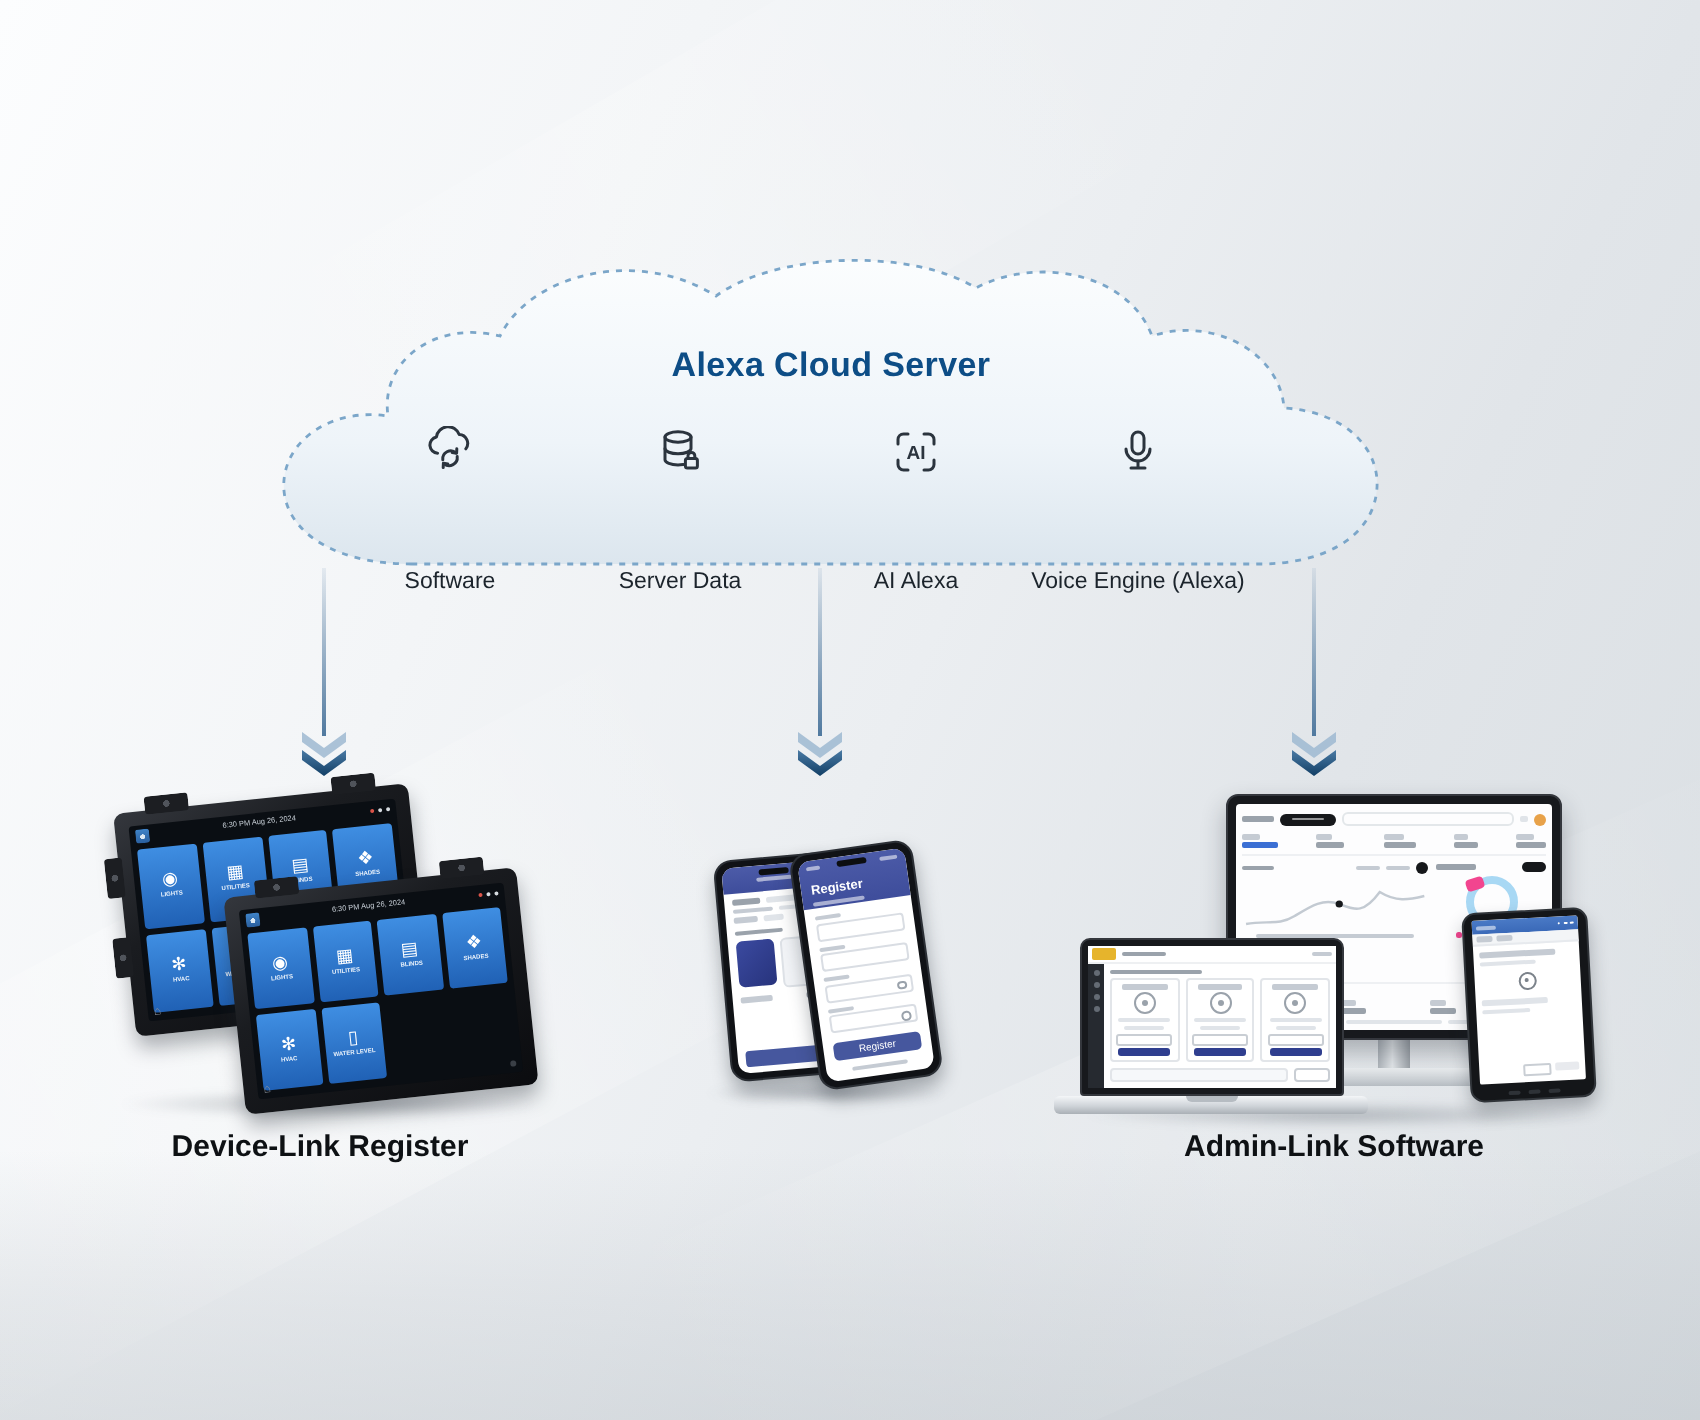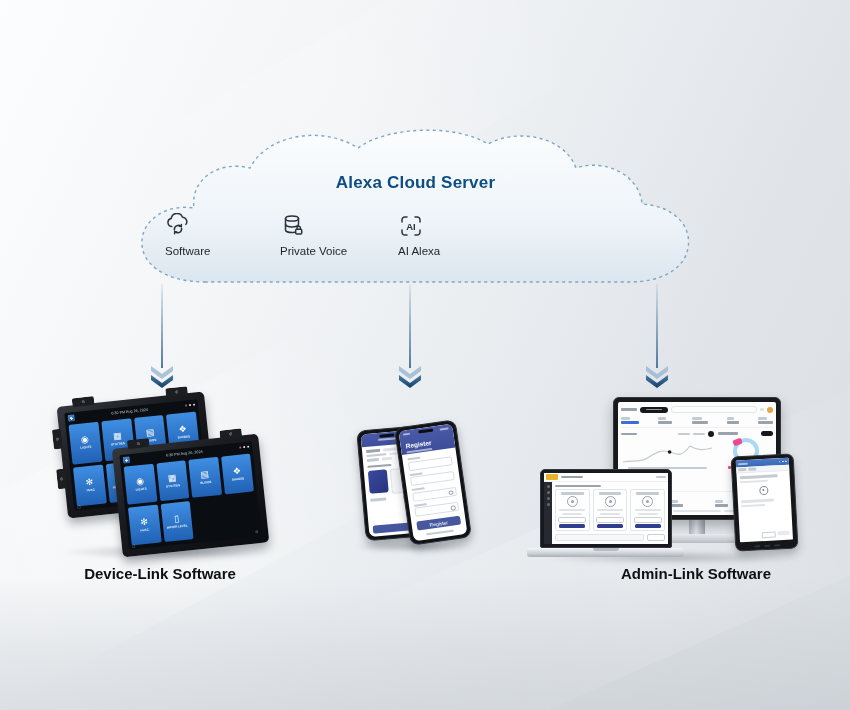--- a/index.html
+++ b/index.html
@@ -12,42 +12,42 @@
   .s2{left:300px;top:500px;width:640px;height:170px;transform:rotate(-24deg);opacity:.3;}
   .s3{left:90px;top:40px;width:500px;height:160px;transform:rotate(-30deg);opacity:.25;}
   .floor{position:absolute;left:0;right:0;top:575px;bottom:0;
     background:linear-gradient(180deg,rgba(200,206,212,0) 0%,rgba(193,199,205,.30) 55%,rgba(186,193,199,.42) 100%);}
 
   
   .cloud{position:absolute;left:128px;top:124px;width:575px;height:162px;}
   .cloud svg.cshape{position:absolute;left:0;top:0;width:100%;height:100%;overflow:visible;}
   .cloud-title{position:absolute;left:0;right:0;top:49px;text-align:center;
     font-size:17px;font-weight:700;color:#0d4d86;letter-spacing:.2px;}
-  .feature{position:absolute;top:89px;transform:translateX(-50%);display:flex;flex-direction:column;width:120px;}
+  .feature{position:absolute;top:89px;transform:translateX(-50%);display:flex;flex-direction:column;align-items:center;width:120px;gap:40px;}
   .f1{left:97px}.f2{left:212px}.f3{left:330px}.f4{left:441px}
   .fi{width:26px;height:26px;stroke:#2b343e;stroke-width:1.5;fill:none;stroke-linecap:round;stroke-linejoin:round;}
   .fi text{stroke:none;fill:#2b343e;font:700 9.5px "Liberation Sans",sans-serif;}
   .flabel{margin-top:6px;font-size:11.5px;color:#1c242c;white-space:nowrap;}
 
   
   .conn{position:absolute;width:1.5px;top:284px;height:84px;
     background:linear-gradient(180deg,rgba(130,160,190,.15),#50799f);}
   .c1{left:161px}.c2{left:409px}.c3{left:656px}
   .arrow{position:absolute;top:366px;width:22px;height:26px;transform:translateX(-50%);}
   .a1{left:162px}.a2{left:410px}.a3{left:657px}
 
   
   .shadow{position:absolute;background:radial-gradient(ellipse at center,rgba(50,60,72,.30),rgba(50,60,72,0) 70%);border-radius:50%;filter:blur(2px);}
   .sh-dev{left:58px;top:545px;width:212px;height:14px;}
   .sh-mob{left:352px;top:541px;width:122px;height:11px;}
   .sh-adm{left:540px;top:551px;width:256px;height:13px;}
 
   
   .glabel{position:absolute;top:565px;transform:translateX(-50%);font-size:15px;font-weight:700;color:#0e1114;white-space:nowrap;}
-  .gl1{left:160px}.gl2{left:410px}.gl3{left:696px}
+  .gl1{left:160px}.gl2{left:410px}.gl3{left:667px}
 
   
   .panel{position:absolute;border-radius:5px;padding:7px;box-sizing:border-box;
     background:linear-gradient(150deg,#34373d 0%,#1a1c20 35%,#0b0c0f 100%);
     box-shadow:0 6px 10px rgba(30,38,46,.35);}
   .panel-back{left:62px;top:399px;width:148px;height:112px;transform:rotate(-6deg);z-index:1;}
   .panel-front{left:117px;top:441px;width:147px;height:109px;transform:rotate(-6deg);z-index:2;}
   .ptab{position:absolute;width:22px;height:9px;background:#1c1e22;border-radius:2px;
     background-image:radial-gradient(circle at 50% 50%,#50545b 0 1.6px,rgba(0,0,0,0) 1.7px);}
   .ptab.tl{top:-7px;left:16px}.ptab.tr{top:-7px;right:16px}
@@ -182,34 +182,43 @@
     </div>
 
     <div class="feature f2">
       <svg class="fi" viewBox="0 0 26 26">
         <ellipse cx="12" cy="5.5" rx="6.5" ry="2.6"></ellipse>
         <path d="M5.5,5.5v5.8c0,1.4 2.9,2.6 6.5,2.6s6.5-1.2 6.5-2.6V5.5"></path>
         <path d="M5.5,11.3v5.6c0,1.4 2.9,2.6 6.5,2.6 0.9,0 1.8-.1 2.6-.2"></path>
         <rect x="15.7" y="16.2" width="6" height="4.8" rx="1"></rect>
         <path d="M17,16.2v-1.3a1.7,1.7 0 0 1 3.4,0v1.3"></path>
       </svg>
-      <div class="flabel">Private Voice</div>
+      <div class="flabel">Server Data</div>
     </div>
 
     <div class="feature f3">
       <svg class="fi" viewBox="0 0 26 26">
         <path d="M4,9V6.8A2.8,2.8 0 0 1 6.8,4H9"></path>
         <path d="M17,4h2.2A2.8,2.8 0 0 1 22,6.8V9"></path>
         <path d="M22,17v2.2A2.8,2.8 0 0 1 19.2,22H17"></path>
         <path d="M9,22H6.8A2.8,2.8 0 0 1 4,19.2V17"></path>
         <text x="13" y="16.5" text-anchor="middle">AI</text>
       </svg>
       <div class="flabel">AI Alexa</div>
     </div>
 
+    <div class="feature f4">
+      <svg class="fi" viewBox="0 0 26 26">
+        <rect x="10" y="3" width="6" height="11" rx="3"></rect>
+        <path d="M7,11.5a6,6 0 0 0 12,0"></path>
+        <line x1="13" y1="17.5" x2="13" y2="20.5"></line>
+        <line x1="9.5" y1="21" x2="16.5" y2="21"></line>
+      </svg>
+      <div class="flabel">Voice Engine (Alexa)</div>
+    </div>
   </div>
 
   <div class="conn c1"></div>
   <div class="conn c2"></div>
   <div class="conn c3"></div>
   <svg class="arrow a1" viewBox="0 0 22 26">
     <defs>
         <linearGradient id="ag" x1="0" y1="0" x2="0" y2="1">
       <stop offset="0" stop-color="#4a7aa4"></stop>
           <stop offset="1" stop-color="#123f66"></stop>
@@ -570,15 +579,15 @@
         </div>
       </div>
     </div>
     <div class="tbez">
       <span class="tbb"></span>
       <span class="tbb"></span>
       <span class="tbb"></span>
     </div>
   </div>
 
-  <div class="glabel gl1">Device-Link Software</div>
+  <div class="glabel gl1">Device-Link Register</div>
   <div class="glabel gl3">Admin-Link Software</div>
 </div>
 
 </body></html>

